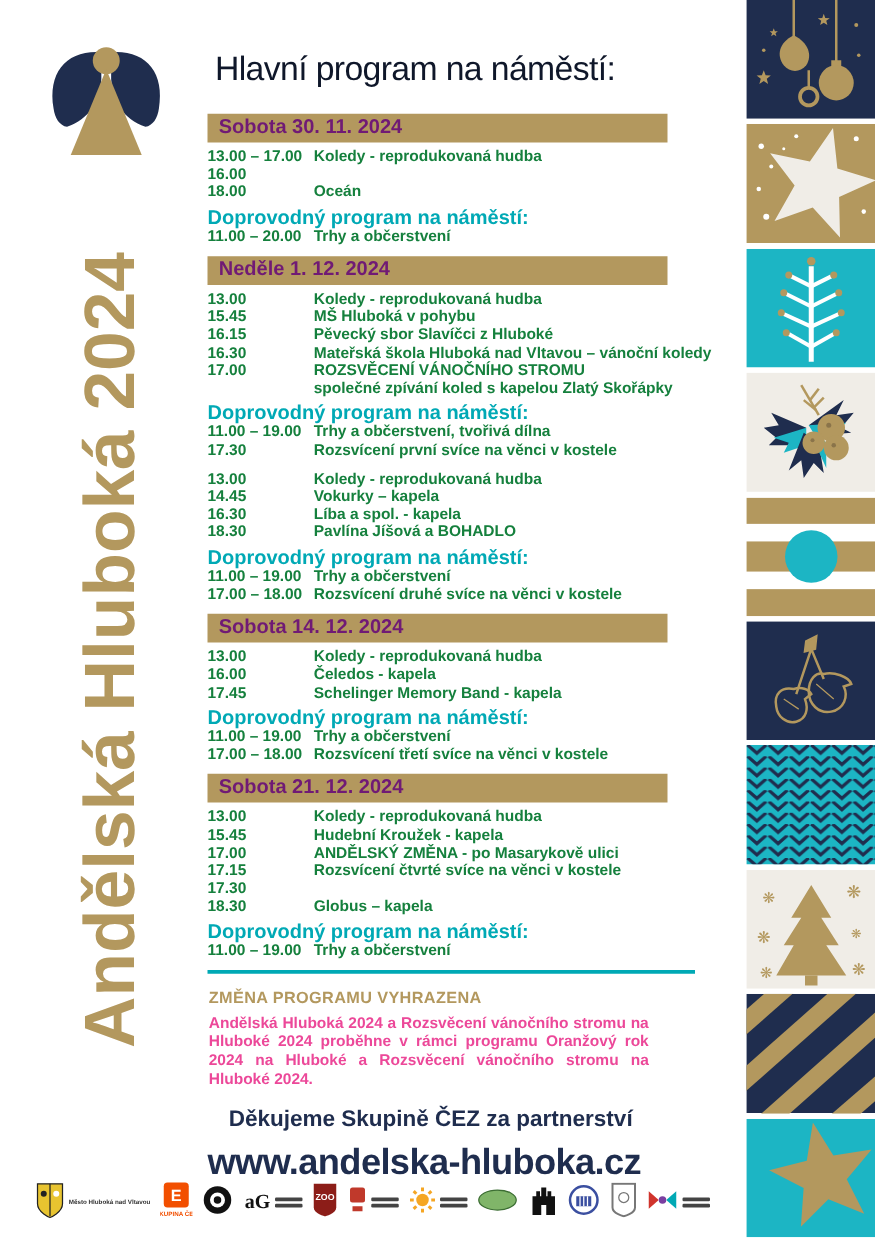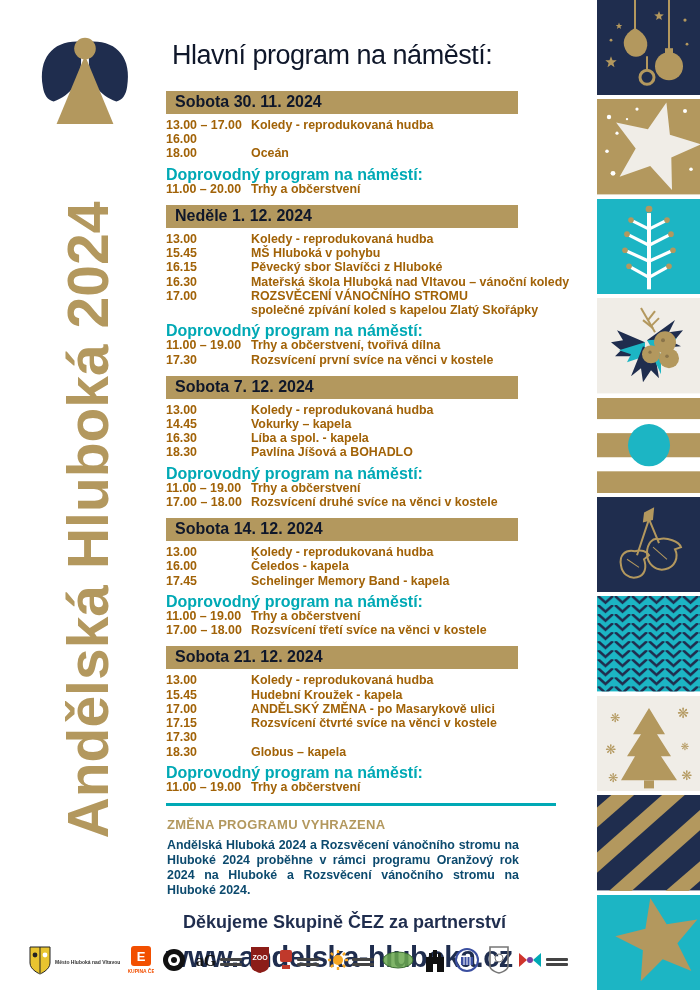--- a/index.html
+++ b/index.html
@@ -10,32 +10,32 @@
   .angel{position:absolute;left:36px;top:26px;width:98px;height:106px;}
   .vertical-title{position:absolute;left:88px;top:520px;
         transform:translate(-50%,-50%) rotate(-90deg);
         font-size:57px;font-weight:bold;color:#b3985e;white-space:nowrap;}
 
   
   .main{position:absolute;left:166px;top:40px;width:404px;}
   .main-heading{font-size:27px;color:#0f172a;font-weight:normal;
         margin:0 0 20px 6px;letter-spacing:-0.5px;}
   .section{margin-bottom:9px;}
-  .date-bar{width:343px;background:#b3985e;color:#0f172a;font-weight:bold;
-        font-size:16px;padding:2px 0 3px 9px;margin-bottom:4px;}
-  .row{display:flex;font-size:12.4px;font-weight:bold;color:#a16207;line-height:14.2px;}
+  .date-bar{width:343px;background:#b3985e;color:#701a75;font-weight:bold;
+        font-size:16px;padding:2px 16px 3px 9px;margin-bottom:4px;}
+  .row{display:flex;font-size:12.4px;font-weight:bold;color:#15803d;line-height:14.2px;}
   .row .time{width:85px;flex:none;}
   .row .desc{flex:1;}
   .side-heading{color:#00a9b5;font-weight:bold;font-size:16px;
         margin-top:7px;line-height:14.2px;}
   .divider{width:390px;height:3px;background:#00a9b5;margin:6px 0 11px 0;}
   .change-notice{color:#b3985e;font-weight:bold;font-size:13px;
         letter-spacing:0.3px;margin-left:1px;}
   .footer-paragraph{width:352px;text-align:justify;font-size:12.4px;font-weight:bold;
-        color:#0c4a6e;line-height:15px;margin:6px 0 0 1px;}
+        color:#ec4899;line-height:15px;margin:6px 0 0 1px;}
   .thanks{font-size:18px;font-weight:bold;color:#1f2d4e;margin:14px 0 0 17px;}
   .website{font-size:29px;font-weight:bold;color:#1f2d4e;margin-top:8px;
         letter-spacing:-0.5px;}
 
   
   .logos{position:absolute;left:28px;bottom:8px;width:540px;height:40px;
         display:flex;align-items:center;justify-content:space-between;}
   .logo{display:flex;align-items:center;gap:3px;height:34px;}
   .logo .txtlines{display:flex;flex-direction:column;gap:2px;}
   .logo .txtlines i{display:block;width:22px;height:3px;background:#444;border-radius:1px;}
@@ -115,21 +115,20 @@
           <div class="row">
             <span class="time">11.00 – 19.00</span>
             <span class="desc">Trhy a občerstvení, tvořivá dílna</span>
           </div>
           <div class="row">
             <span class="time">17.30</span>
             <span class="desc">Rozsvícení první svíce na věnci v kostele</span>
           </div>
         </div>
         <div class="section">
-          <div class="date-bar">Sobota 7. 12. 2024</div>
           <div class="row">
             <span class="time">13.00</span>
             <span class="desc">Koledy - reprodukovaná hudba</span>
           </div>
           <div class="row">
             <span class="time">14.45</span>
             <span class="desc">Vokurky – kapela</span>
           </div>
           <div class="row">
             <span class="time">16.30</span>

